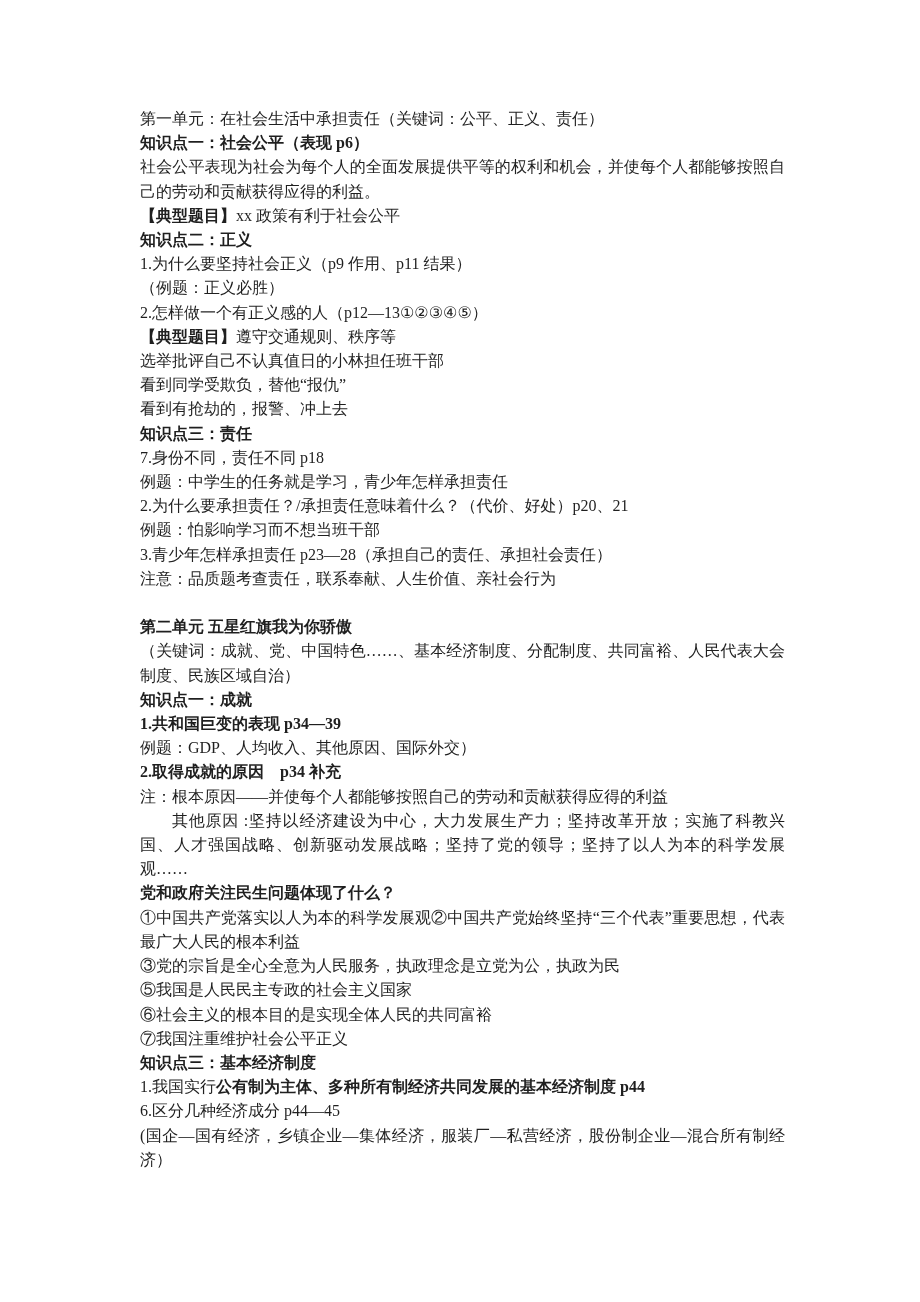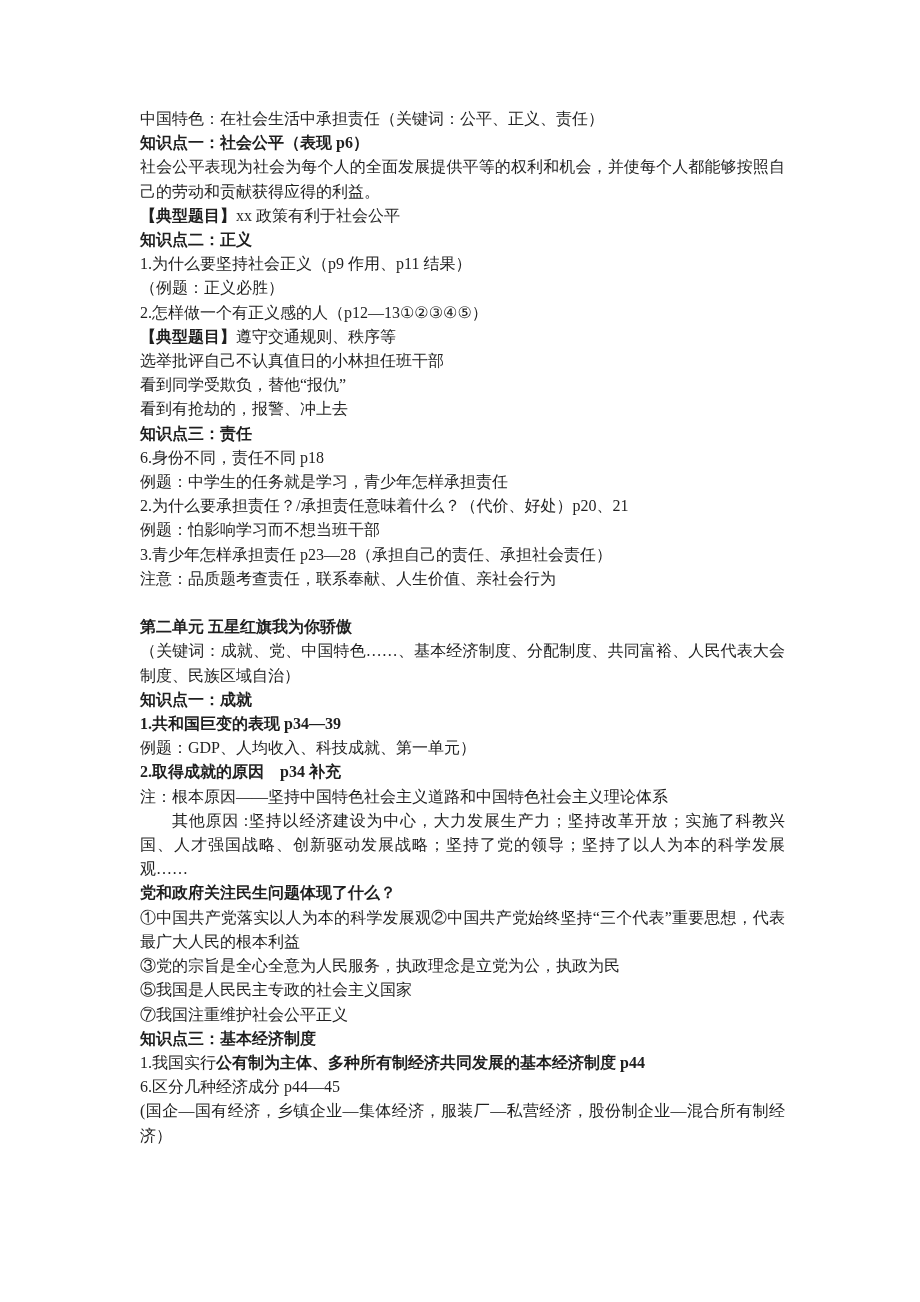--- a/index.html
+++ b/index.html
@@ -38,51 +38,52 @@
   }
   .seg.bold {
     font-weight: bold;
   }
 </style>
 </head>
 <body>
 
 <div class="page">
   <div class="doc-body">
-      <p class="line"><span class="seg">中国特色：在社会生活中承担责任（关键词：公平、正义、责任）</span></p>
+      <p class="line"><span class="seg">第一单元：在社会生活中承担责任（关键词：公平、正义、责任）</span></p>
       <p class="line"><span class="seg bold">知识点一：社会公平（表现 p6）</span></p>
       <p class="line"><span class="seg">社会公平表现为社会为每个人的全面发展提供平等的权利和机会，并使每个人都能够按照自己的劳动和贡献获得应得的利益。</span></p>
       <p class="line"><span class="seg bold">【典型题目】</span><span class="seg">xx 政策有利于社会公平</span></p>
       <p class="line"><span class="seg bold">知识点二：正义</span></p>
       <p class="line"><span class="seg">1.为什么要坚持社会正义（p9 作用、p11 结果）</span></p>
       <p class="line"><span class="seg">（例题：正义必胜）</span></p>
       <p class="line"><span class="seg">2.怎样做一个有正义感的人（p12—13①②③④⑤）</span></p>
       <p class="line"><span class="seg bold">【典型题目】</span><span class="seg">遵守交通规则、秩序等</span></p>
       <p class="line"><span class="seg">选举批评自己不认真值日的小林担任班干部</span></p>
       <p class="line"><span class="seg">看到同学受欺负，替他“报仇”</span></p>
       <p class="line"><span class="seg">看到有抢劫的，报警、冲上去</span></p>
       <p class="line"><span class="seg bold">知识点三：责任</span></p>
-      <p class="line"><span class="seg">6.身份不同，责任不同 p18</span></p>
+      <p class="line"><span class="seg">7.身份不同，责任不同 p18</span></p>
       <p class="line"><span class="seg">例题：中学生的任务就是学习，青少年怎样承担责任</span></p>
       <p class="line"><span class="seg">2.为什么要承担责任？/承担责任意味着什么？（代价、好处）p20、21</span></p>
       <p class="line"><span class="seg">例题：怕影响学习而不想当班干部</span></p>
       <p class="line"><span class="seg">3.青少年怎样承担责任 p23—28（承担自己的责任、承担社会责任）</span></p>
       <p class="line"><span class="seg">注意：品质题考查责任，联系奉献、人生价值、亲社会行为</span></p>
       <p class="line blank"></p>
       <p class="line"><span class="seg bold">第二单元 五星红旗我为你骄傲</span></p>
       <p class="line"><span class="seg">（关键词：成就、党、中国特色……、基本经济制度、分配制度、共同富裕、人民代表大会制度、民族区域自治）</span></p>
       <p class="line"><span class="seg bold">知识点一：成就</span></p>
       <p class="line"><span class="seg bold">1.共和国巨变的表现 p34—39</span></p>
-      <p class="line"><span class="seg">例题：GDP、人均收入、科技成就、第一单元）</span></p>
+      <p class="line"><span class="seg">例题：GDP、人均收入、其他原因、国际外交）</span></p>
       <p class="line"><span class="seg bold">2.取得成就的原因　p34 补充</span></p>
-      <p class="line"><span class="seg">注：根本原因——坚持中国特色社会主义道路和中国特色社会主义理论体系</span></p>
+      <p class="line"><span class="seg">注：根本原因——并使每个人都能够按照自己的劳动和贡献获得应得的利益</span></p>
       <p class="line indent"><span class="seg">其他原因 :坚持以经济建设为中心，大力发展生产力；坚持改革开放；实施了科教兴国、人才强国战略、创新驱动发展战略；坚持了党的领导；坚持了以人为本的科学发展观……</span></p>
       <p class="line"><span class="seg bold">党和政府关注民生问题体现了什么？</span></p>
       <p class="line"><span class="seg">①中国共产党落实以人为本的科学发展观②中国共产党始终坚持“三个代表”重要思想，代表最广大人民的根本利益</span></p>
       <p class="line"><span class="seg">③党的宗旨是全心全意为人民服务，执政理念是立党为公，执政为民</span></p>
       <p class="line"><span class="seg">⑤我国是人民民主专政的社会主义国家</span></p>
+      <p class="line"><span class="seg">⑥社会主义的根本目的是实现全体人民的共同富裕</span></p>
       <p class="line"><span class="seg">⑦我国注重维护社会公平正义</span></p>
       <p class="line"><span class="seg bold">知识点三：基本经济制度</span></p>
       <p class="line"><span class="seg">1.我国实行</span><span class="seg bold">公有制为主体、多种所有制经济共同发展的基本经济制度 p44</span></p>
       <p class="line"><span class="seg">6.区分几种经济成分  p44—45</span></p>
       <p class="line"><span class="seg">(国企—国有经济，乡镇企业—集体经济，服装厂—私营经济，股份制企业—混合所有制经济）</span></p>
     </div>
 </div>
 
 </body></html>

